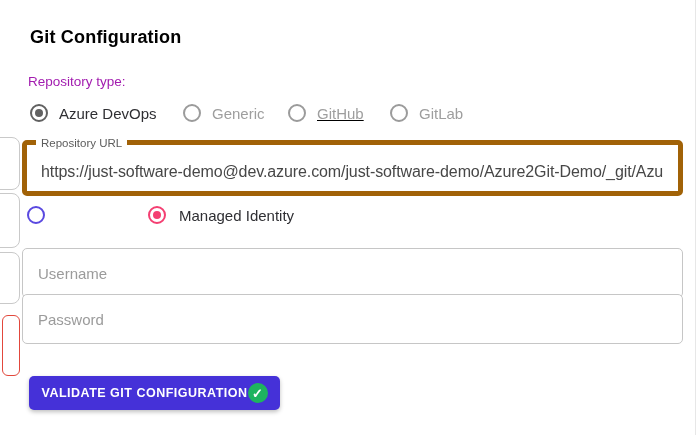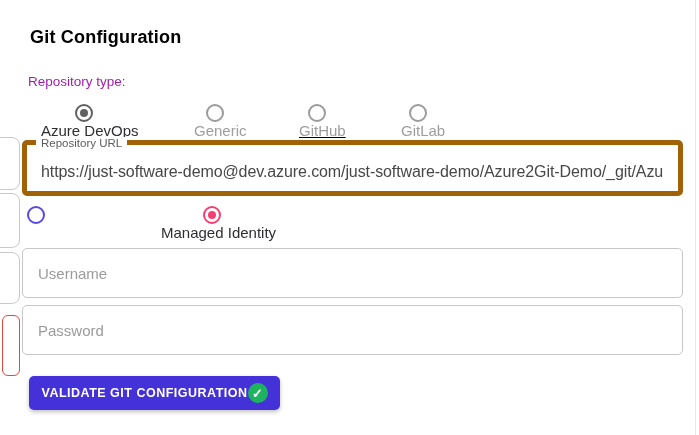--- a/index.html
+++ b/index.html
@@ -14,21 +14,21 @@
   .frag.red{border-color:#e2483c;border-radius:6px;}
 
   
   .divider-v{position:absolute;left:695px;top:0;width:1px;height:435px;background:#e7e7e7;}
 
   
   .page-title{position:absolute;left:30px;top:27px;font-size:18px;font-weight:700;color:#000000;letter-spacing:.2px;}
   .section-label{position:absolute;left:28px;top:74px;font-size:13.5px;color:#a21caf;}
 
   
-  .radio-item{position:absolute;display:flex;align-items:center;cursor:pointer;flex-direction:column;}
+  .radio-item{position:absolute;display:flex;align-items:center;cursor:pointer;}
   .radio-circle{width:18px;height:18px;border-radius:50%;box-sizing:border-box;position:relative;flex:0 0 auto;}
   .rc-selected-dark{border:2px solid #616161;}
   .rc-selected-dark::after{content:"";position:absolute;left:3px;top:3px;width:8px;height:8px;border-radius:50%;background:#616161;}
   .rc-unsel-gray{border:2px solid #9b9b9b;}
   .rc-unsel-violet{border:2px solid #5a49e0;}
   .rc-selected-pink{border:2px solid #f43f72;}
   .rc-selected-pink::after{content:"";position:absolute;left:3px;top:3px;width:8px;height:8px;border-radius:50%;background:#f43f72;}
   .radio-label{font-size:15px;margin-left:11px;white-space:nowrap;}
   .lbl-dark{color:#2f2f33;}
   .lbl-gray{color:#9e9e9e;}
@@ -101,21 +101,21 @@
   <span class="radio-circle rc-unsel-violet"></span>
 </div>
 <div class="radio-item" style="left:148px;top:206px;">
   <span class="radio-circle rc-selected-pink"></span>
   <span class="radio-label lbl-dark" style="margin-left:13px;">Managed Identity</span>
 </div>
 
 <div class="plain-field" style="top:248px;">
   <input type="text" placeholder="Username" style="">
 </div>
-<div class="plain-field" style="top:305px;">
+<div class="plain-field" style="top:294px;">
   <input type="password" placeholder="Password" style="">
 </div>
 
 <button class="validate-btn">
   <span class="btn-label">VALIDATE GIT CONFIGURATION</span>
   <span class="check-circle">
     <span>✓</span>
   </span>
 </button>
 

